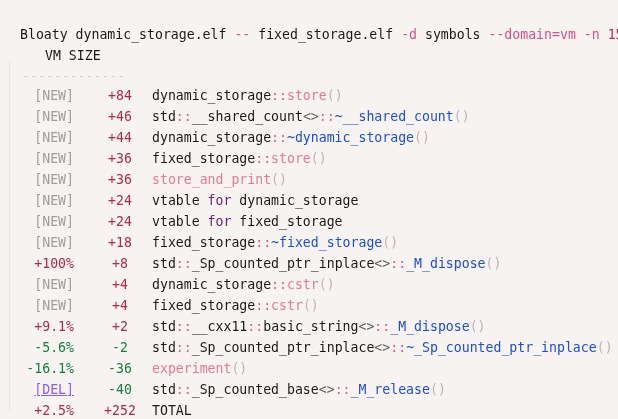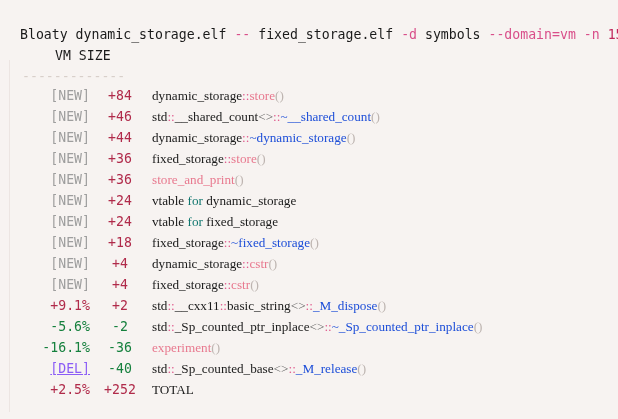--- a/index.html
+++ b/index.html
@@ -39,21 +39,20 @@
     left: 20px;
     top: 24px;
     white-space: pre;
   }
   .hdr-vmsize {
     position: absolute;
     left: 45px;
     top: 45px;
     white-space: pre;
     color: #1a1a1a;
-    margin-left: 10px;
   }
   .dashes {
     position: absolute;
     left: 22px;
     top: 66px;
     white-space: pre;
     color: #d8cfca;
     letter-spacing: 0px;
   }
   .rows {
@@ -63,50 +62,49 @@
     width: 618px;
   }
   .row {
     height: 21px;
     line-height: 21px;
     white-space: pre;
     position: relative;
   }
   .c-pct {
     position: absolute;
-    left: 18px;
+    left: 2px;
     width: 72px;
     text-align: right;
     display: inline-block;
   }
   .c-size {
     position: absolute;
     left: 98px;
     width: 44px;
     text-align: center;
     display: inline-block;
   }
   .c-sym {
     position: absolute;
     left: 152px;
     white-space: pre;
-    font-family: Liberation Serif, serif;
   }
   
   .t-plain   { color: #1a1a1a; }
   .t-new     { color: #9e9e9e; }
   .t-del     { color: #8b5cf6; text-decoration: underline; }
   .t-add     { color: #b02a4a; }
   .t-remove  { color: #15803d; }
   .t-flag    { color: #d94f8a; }
   .t-num     { color: #c0265a; }
   .t-sep     { color: #e05a8d; }
   .t-func    { color: #e8798f; }
   .t-funcsoft{ color: #1d4ed8; }
-  .t-kw      { color: #0f766e; }
+  .t-kw      { color: #701a75; }
   .t-paren   { color: #bdb4b0; }
   .t-tmpl    { color: #5a5a5a; }
   .t-total   { color: #1a1a1a; }
 </style>
 </head>
 <body>
 
 <div id="terminal">
 
   <div class="left-rule"></div>
@@ -119,20 +117,21 @@
 
   <div class="rows" id="rows">
       <div class="row"><span class="t-new c-pct">[NEW]</span><span class="t-add c-size">+84</span><span class="c-sym"><span class="t-plain">dynamic_storage</span><span class="t-sep">::</span><span class="t-func">store</span><span class="t-paren">()</span></span></div>
       <div class="row"><span class="t-new c-pct">[NEW]</span><span class="t-add c-size">+46</span><span class="c-sym"><span class="t-plain">std</span><span class="t-sep">::</span><span class="t-plain">__shared_count</span><span class="t-tmpl">&lt;&gt;</span><span class="t-sep">::</span><span class="t-funcsoft">~__shared_count</span><span class="t-paren">()</span></span></div>
       <div class="row"><span class="t-new c-pct">[NEW]</span><span class="t-add c-size">+44</span><span class="c-sym"><span class="t-plain">dynamic_storage</span><span class="t-sep">::</span><span class="t-funcsoft">~dynamic_storage</span><span class="t-paren">()</span></span></div>
       <div class="row"><span class="t-new c-pct">[NEW]</span><span class="t-add c-size">+36</span><span class="c-sym"><span class="t-plain">fixed_storage</span><span class="t-sep">::</span><span class="t-func">store</span><span class="t-paren">()</span></span></div>
       <div class="row"><span class="t-new c-pct">[NEW]</span><span class="t-add c-size">+36</span><span class="c-sym"><span class="t-func">store_and_print</span><span class="t-paren">()</span></span></div>
       <div class="row"><span class="t-new c-pct">[NEW]</span><span class="t-add c-size">+24</span><span class="c-sym"><span class="t-plain">vtable </span><span class="t-kw">for</span><span class="t-plain"> dynamic_storage</span></span></div>
       <div class="row"><span class="t-new c-pct">[NEW]</span><span class="t-add c-size">+24</span><span class="c-sym"><span class="t-plain">vtable </span><span class="t-kw">for</span><span class="t-plain"> fixed_storage</span></span></div>
       <div class="row"><span class="t-new c-pct">[NEW]</span><span class="t-add c-size">+18</span><span class="c-sym"><span class="t-plain">fixed_storage</span><span class="t-sep">::</span><span class="t-funcsoft">~fixed_storage</span><span class="t-paren">()</span></span></div>
+      <div class="row"><span class="t-add c-pct">+100%</span><span class="t-add c-size">+8</span><span class="c-sym"><span class="t-plain">std</span><span class="t-sep">::</span><span class="t-plain">_Sp_counted_ptr_inplace</span><span class="t-tmpl">&lt;&gt;</span><span class="t-sep">::</span><span class="t-funcsoft">_M_dispose</span><span class="t-paren">()</span></span></div>
       <div class="row"><span class="t-new c-pct">[NEW]</span><span class="t-add c-size">+4</span><span class="c-sym"><span class="t-plain">dynamic_storage</span><span class="t-sep">::</span><span class="t-func">cstr</span><span class="t-paren">()</span></span></div>
       <div class="row"><span class="t-new c-pct">[NEW]</span><span class="t-add c-size">+4</span><span class="c-sym"><span class="t-plain">fixed_storage</span><span class="t-sep">::</span><span class="t-func">cstr</span><span class="t-paren">()</span></span></div>
       <div class="row"><span class="t-add c-pct">+9.1%</span><span class="t-add c-size">+2</span><span class="c-sym"><span class="t-plain">std</span><span class="t-sep">::</span><span class="t-plain">__cxx11</span><span class="t-sep">::</span><span class="t-plain">basic_string</span><span class="t-tmpl">&lt;&gt;</span><span class="t-sep">::</span><span class="t-funcsoft">_M_dispose</span><span class="t-paren">()</span></span></div>
       <div class="row"><span class="t-remove c-pct">-5.6%</span><span class="t-remove c-size">-2</span><span class="c-sym"><span class="t-plain">std</span><span class="t-sep">::</span><span class="t-plain">_Sp_counted_ptr_inplace</span><span class="t-tmpl">&lt;&gt;</span><span class="t-sep">::</span><span class="t-funcsoft">~_Sp_counted_ptr_inplace</span><span class="t-paren">()</span></span></div>
       <div class="row"><span class="t-remove c-pct">-16.1%</span><span class="t-remove c-size">-36</span><span class="c-sym"><span class="t-func">experiment</span><span class="t-paren">()</span></span></div>
       <div class="row"><span class="t-del c-pct">[DEL]</span><span class="t-remove c-size">-40</span><span class="c-sym"><span class="t-plain">std</span><span class="t-sep">::</span><span class="t-plain">_Sp_counted_base</span><span class="t-tmpl">&lt;&gt;</span><span class="t-sep">::</span><span class="t-funcsoft">_M_release</span><span class="t-paren">()</span></span></div>
       <div class="row"><span class="t-add c-pct">+2.5%</span><span class="t-add c-size">+252</span><span class="c-sym"><span class="t-total">TOTAL</span></span></div>
     </div>
 
 </div>

